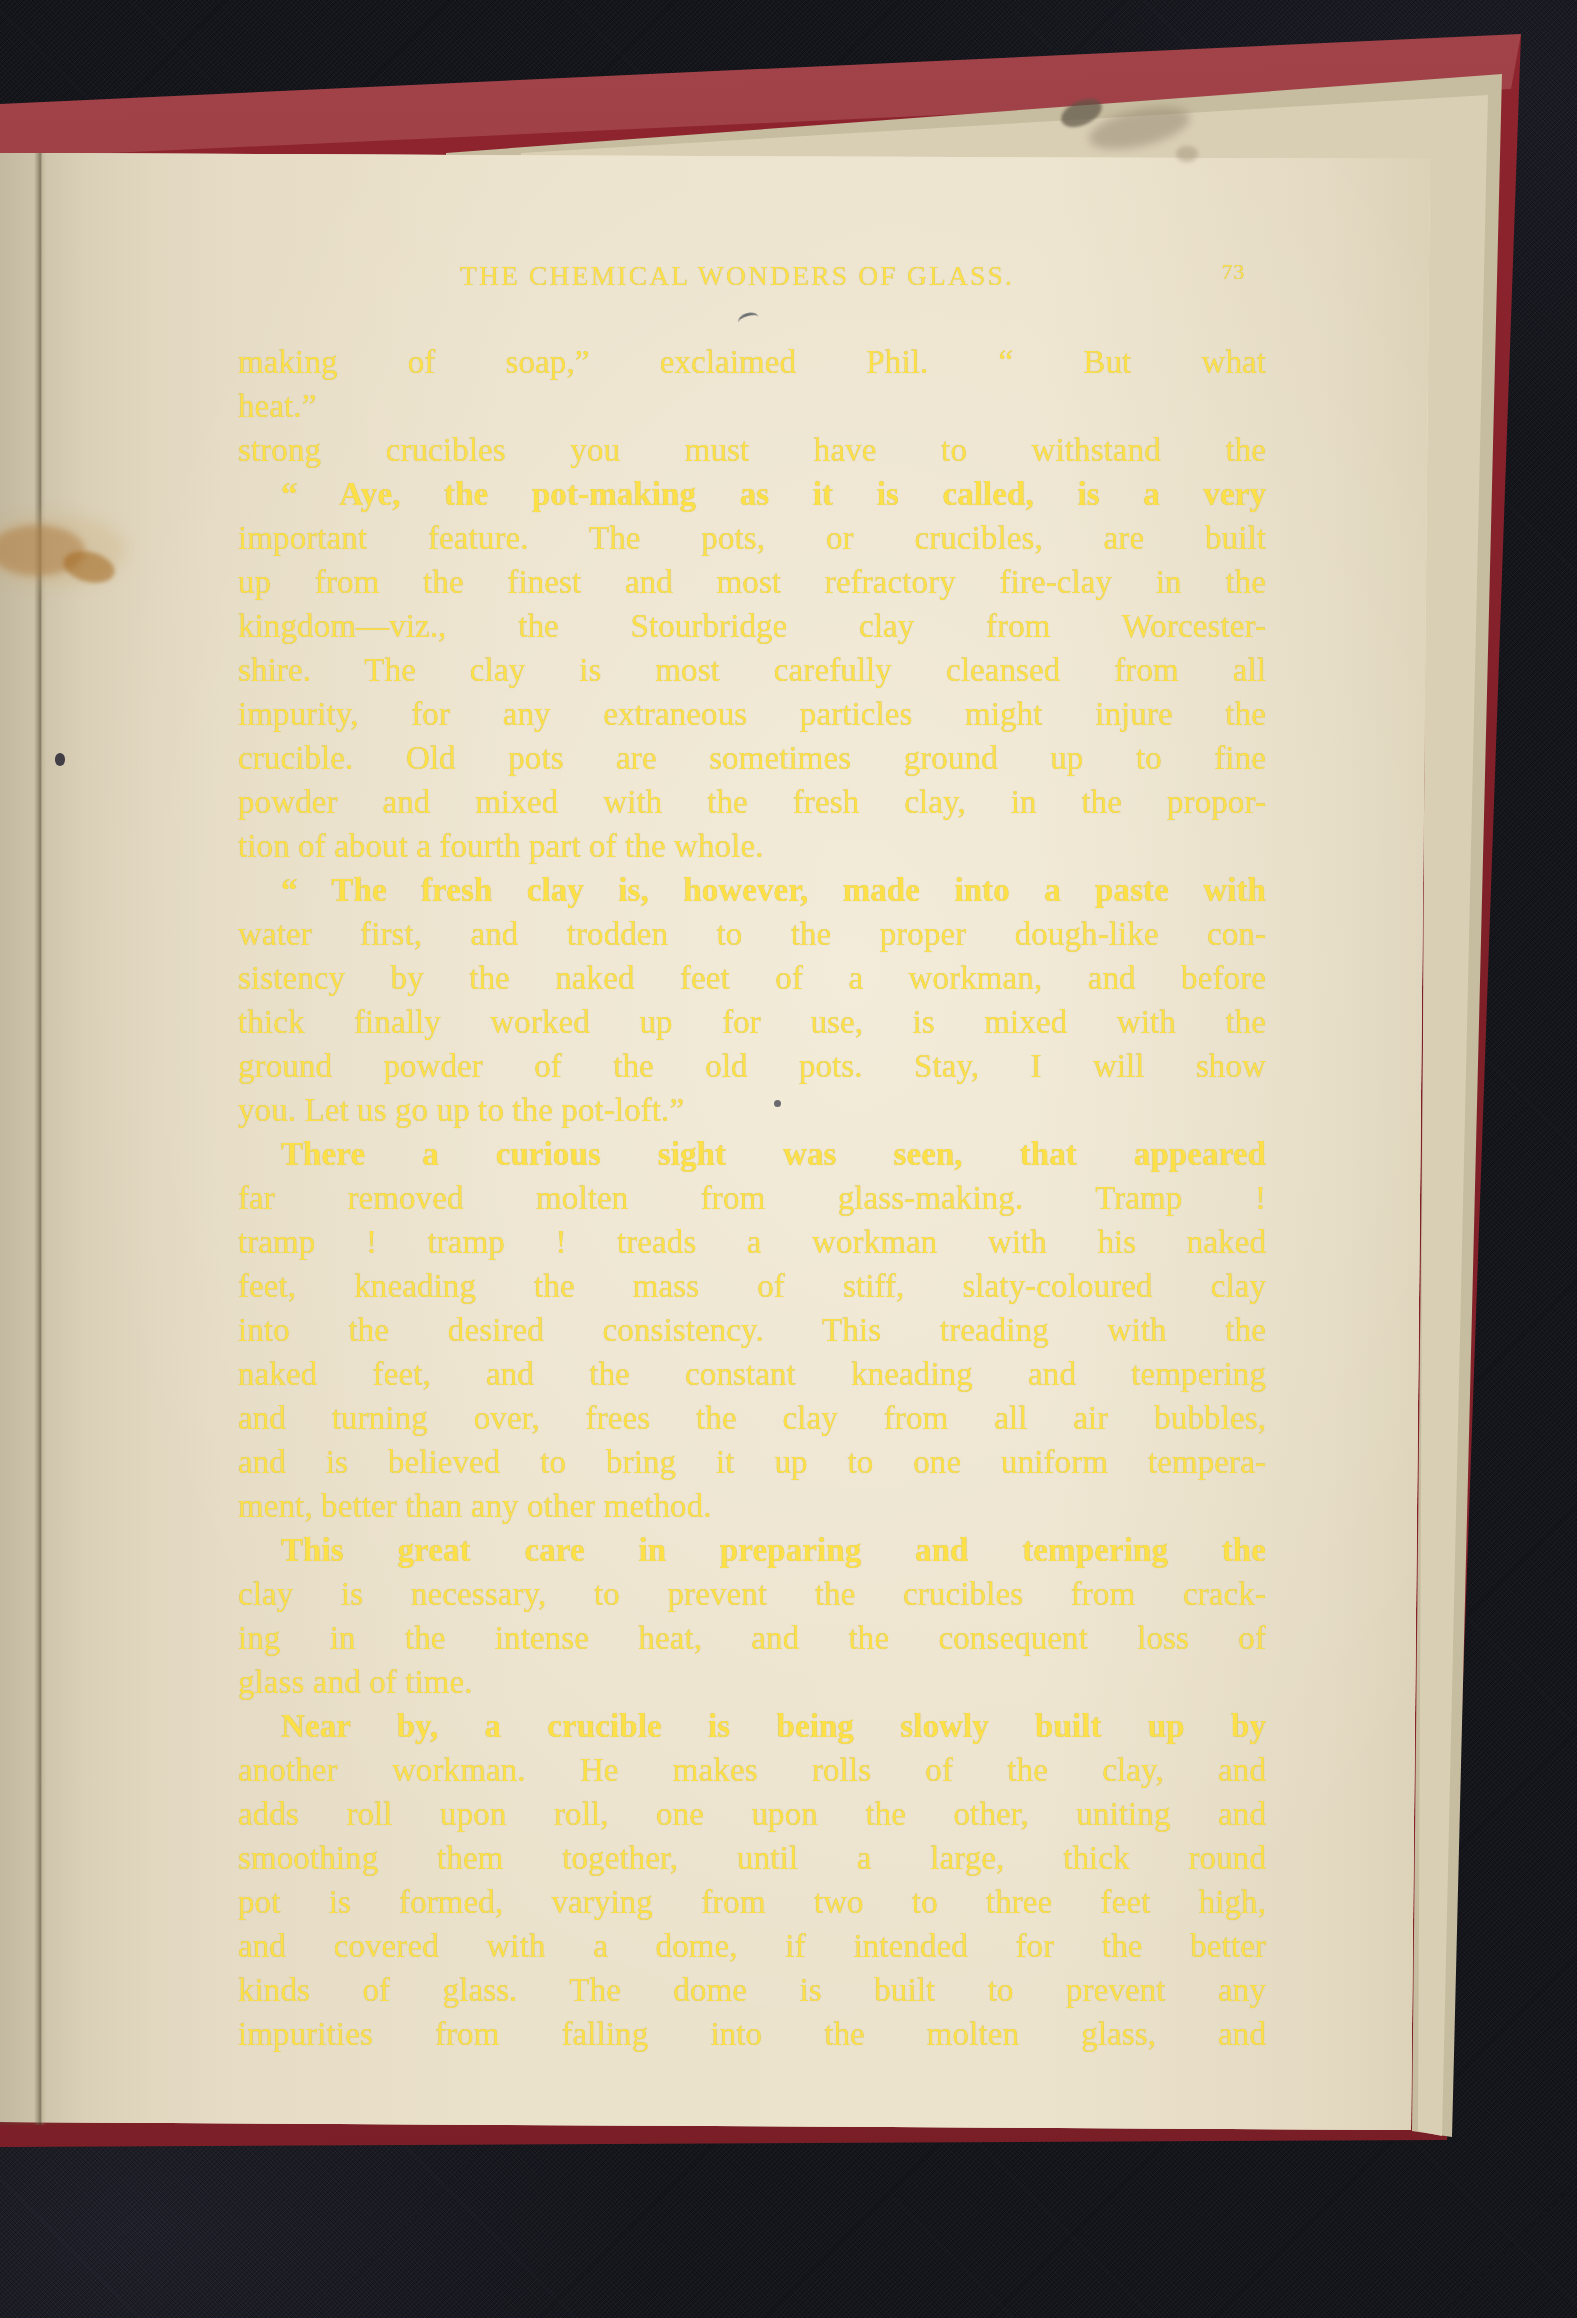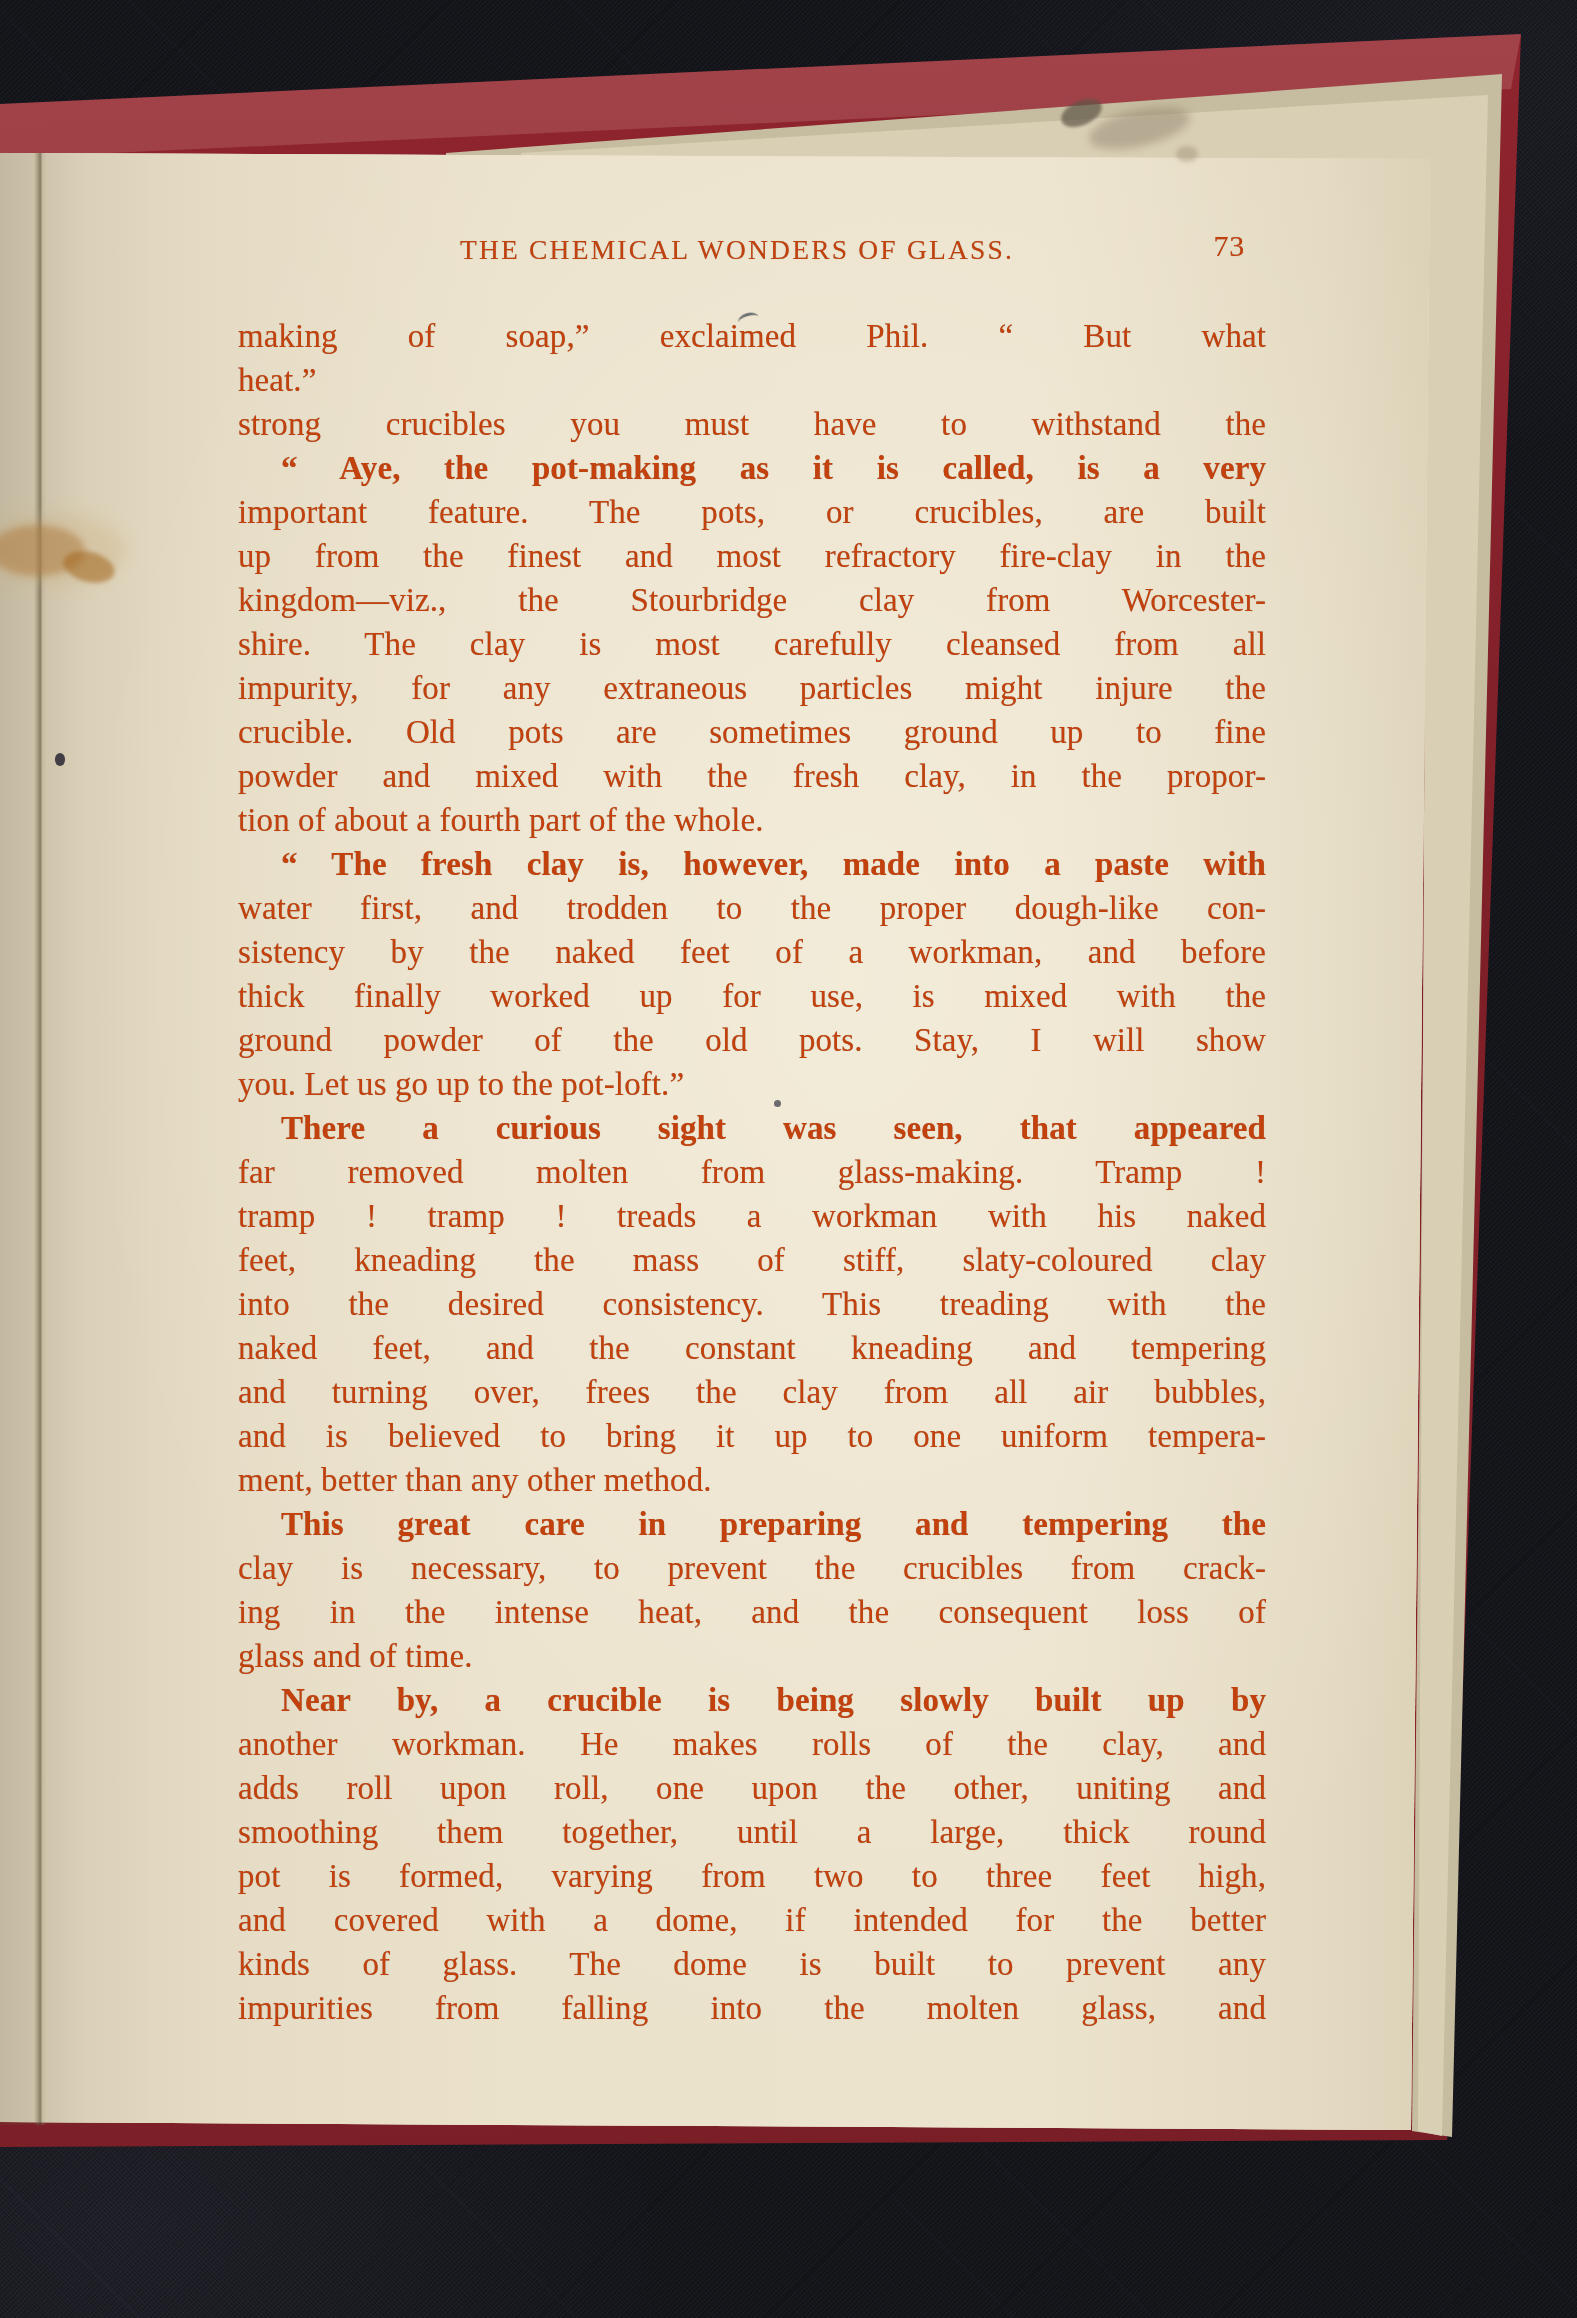--- a/index.html
+++ b/index.html
@@ -48,31 +48,31 @@
     position:absolute;left:34px;top:153px;width:12px;height:1972px;
     background:linear-gradient(to right, rgba(130,120,92,0) 0%, rgba(110,100,72,0.45) 35%, rgba(70,62,42,0.55) 52%, rgba(160,150,120,0.25) 70%, rgba(160,150,120,0) 100%);
   }
   .crease-soft{
     position:absolute;left:0px;top:153px;width:156px;height:1972px;
     background:linear-gradient(to right, rgba(95,85,60,0.18), rgba(95,85,60,0.02) 55%, rgba(95,85,60,0) 100%);
   }
 
   
   .textblock{
-    position:absolute;left:238px;top:232px;width:1028px;
-    color:#c2410c;
+    position:absolute;left:238px;top:258px;width:1028px;
+    color:#fde047;
     text-shadow:0 0 0.7px rgba(46,58,68,0.38);
   }
   .header-row{position:relative;height:36px;}
   .running-title{
     text-align:center;font-size:27.5px;letter-spacing:2.2px;line-height:36px;
     transform:translateX(-15px);
   }
   .page-number{
-    position:absolute;right:21px;top:-4.5px;font-size:30px;line-height:36px;letter-spacing:0.7px;
+    position:absolute;right:21px;top:-4.5px;font-size:22px;line-height:36px;letter-spacing:0.7px;
   }
   .bodytext{margin-top:46px;font-size:33px;letter-spacing:0.1px;}
   .paragraph{margin:0;}
   .line{
     line-height:44px;white-space:normal;
     text-align:justify;text-align-last:justify;
   }
   .line-last{text-align-last:left;}
   .line-indent{text-indent:43px;font-weight:bold;}
 

